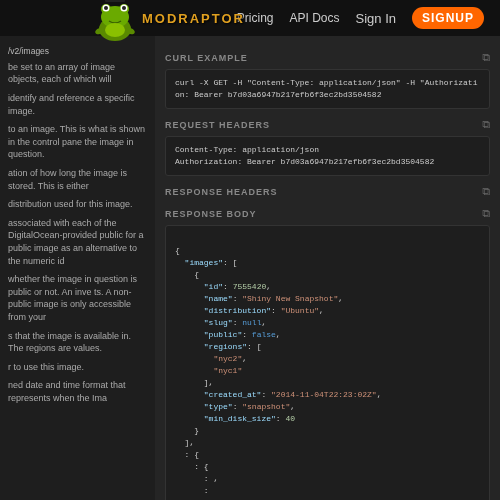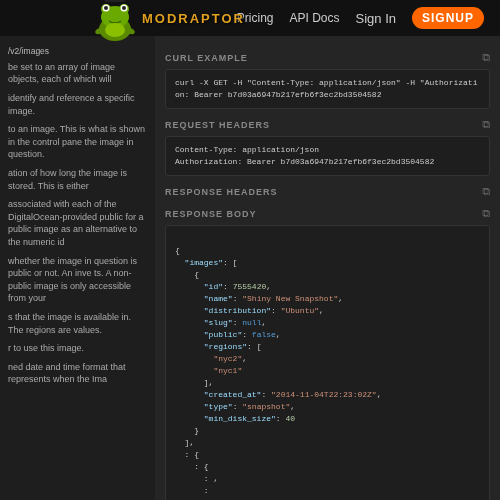--- a/index.html
+++ b/index.html
@@ -200,20 +200,21 @@
 </nav>
 
 <div class="main-layout">
 
   <div class="sidebar">
     <p class="endpoint">/v2/images</p>
     <p>be set to an array of image objects, each of which will</p>
     <p>identify and reference a specific image.</p>
     <p>to an image. This is what is shown in the control pane the image in question.</p>
     <p>ation of how long the image is stored. This is either</p>
+    <p>distribution used for this image.</p>
     <p>associated with each of the DigitalOcean-provided public for a public image as an alternative to the numeric id</p>
     <p>whether the image in question is public or not. An inve ts. A non-public image is only accessible from your</p>
     <p>s that the image is available in. The regions are values.</p>
     <p>r to use this image.</p>
     <p>ned date and time format that represents when the Ima</p>
   </div>
 
   <div class="content">
 
     <div class="section">

